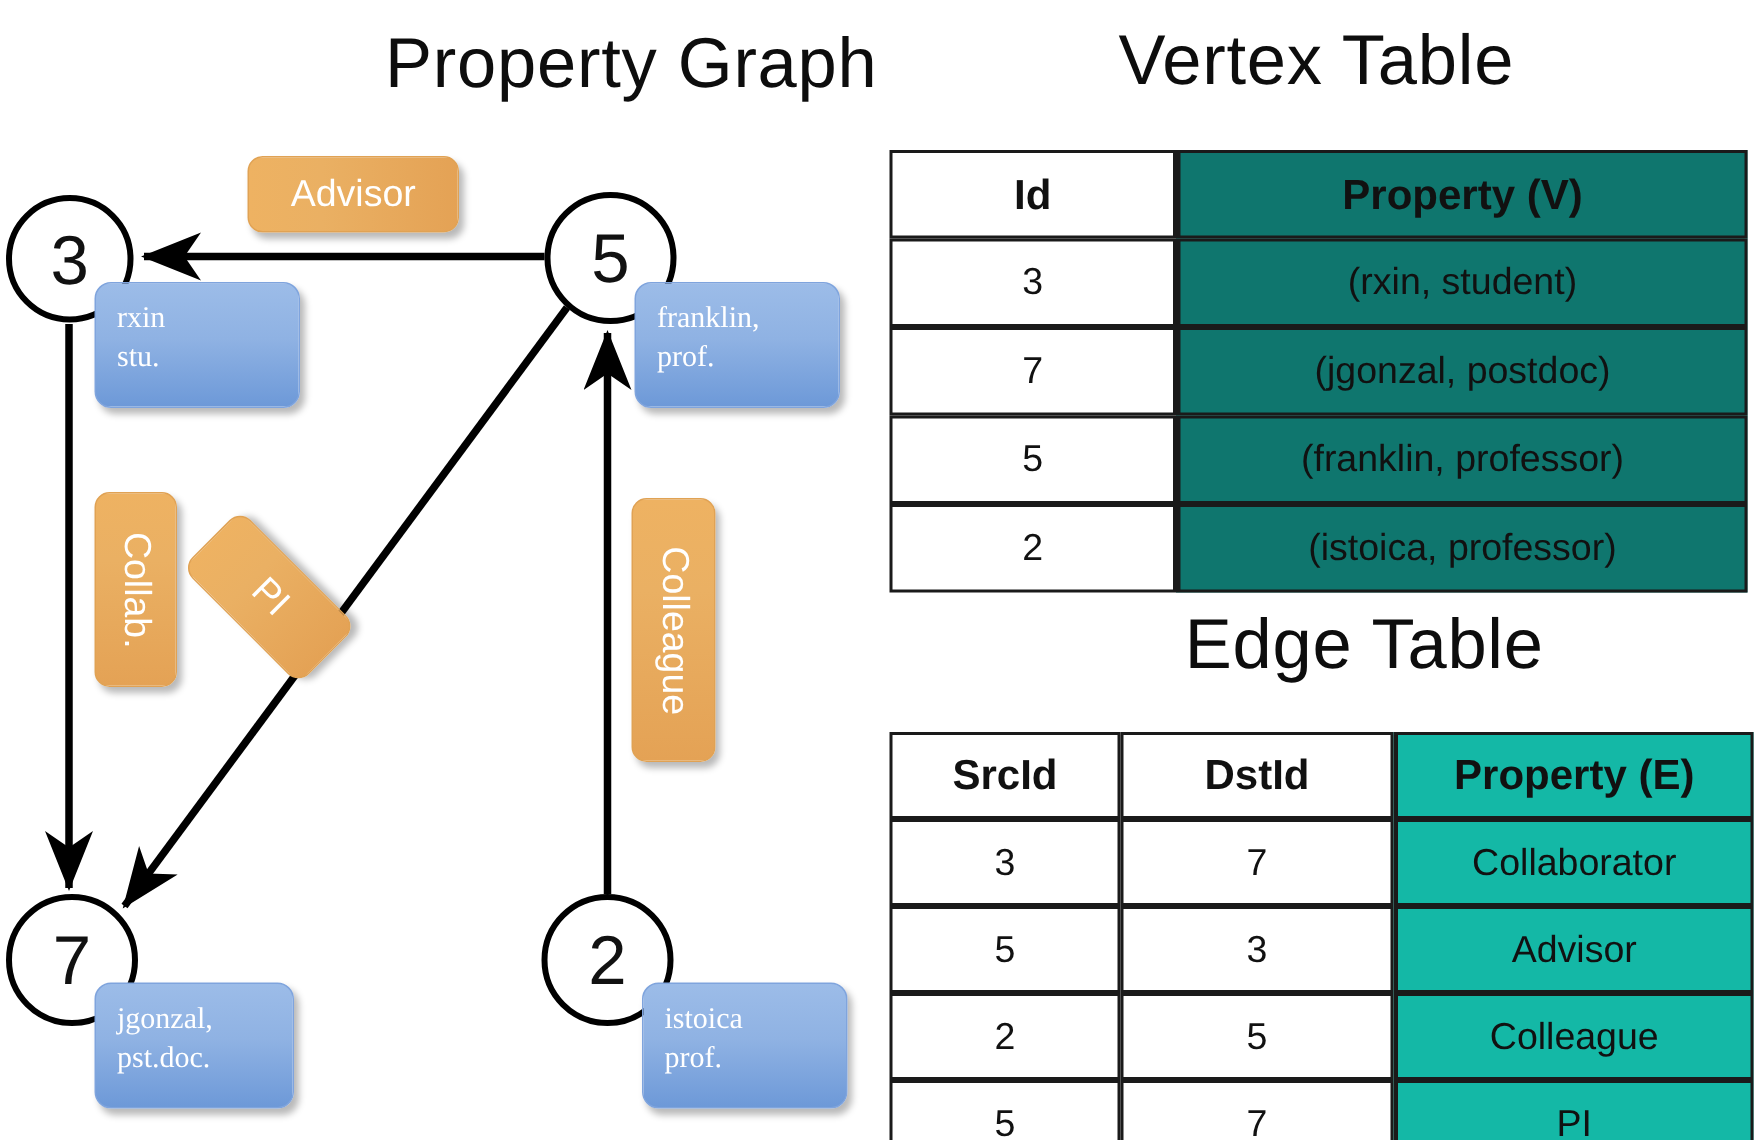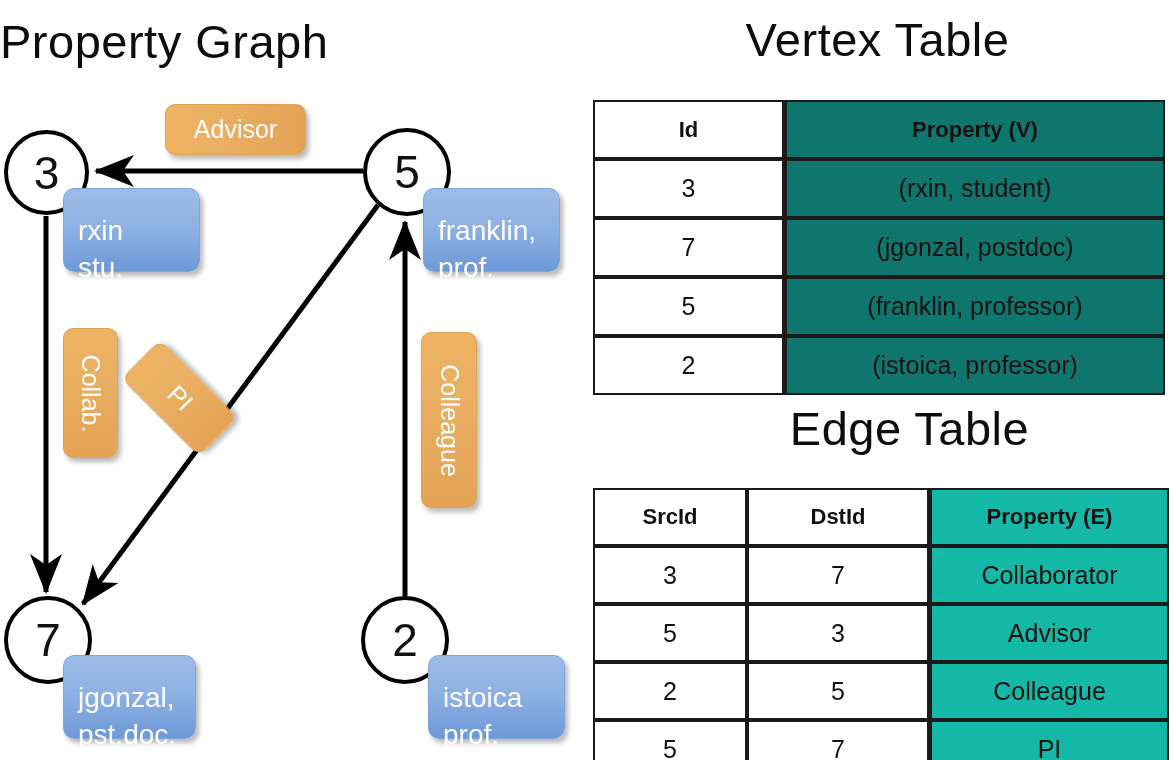--- a/index.html
+++ b/index.html
@@ -16,21 +16,21 @@
   
   .title{
     position:absolute;
     font-size:47px;
     font-weight:300;
     letter-spacing:.5px;
     color:#0d0d0d;
     white-space:nowrap;
     line-height:1;
   }
-  #title-property-graph{left:0;top:18px;width:585px;text-align:left;}
+  #title-property-graph{left:0;top:18px;width:585px;text-align:right;}
   #title-vertex-table{left:585px;top:16px;width:585px;text-align:center;}
   #title-edge-table{left:617px;top:405px;width:585px;text-align:center;}
 
   
   #graph-panel{position:absolute;left:0;top:0;width:585px;height:760px;}
   #graph-svg{position:absolute;left:0;top:0;}
 
   .node-circle{
     position:absolute;
     border:4px solid #000;
@@ -42,25 +42,26 @@
     line-height:1;
   }
 
   
   .prop-box{
     position:absolute;
     border-radius:11px;
     background:linear-gradient(to bottom,#9cbce8 0%,#8fb2e3 45%,#6d99d8 100%);
     box-shadow:3px 4px 5px rgba(0,0,0,.28);
     color:#ffffff;
-    font-size:28px;
+    font-size:20px;
     line-height:1.32;
-    padding:24px 0 0 14px;
+    padding:10px 0 0 14px;
     box-sizing:border-box;
     border:1px solid #7fa4dd;
+    font-family:Liberation Serif, serif;
   }
   .prop-box span{display:block;}
 
   
   .edge-label{
     position:absolute;
     border-radius:10px;
     background:linear-gradient(to right,#eeb262 0%,#eab063 35%,#e4a255 100%);
     box-shadow:3px 4px 5px rgba(0,0,0,.28);
     color:#ffffff;
@@ -94,21 +95,21 @@
   .tbl td,.tbl th{
     border:2px solid #1a1a1a;
     text-align:center;
     font-weight:400;
     font-size:25px;
     color:#111;
     padding:0;
     height:55px;
     vertical-align:middle;
   }
-  .tbl th{font-weight:bold;font-size:22px;}
+  .tbl th{font-weight:bold;font-size:28px;}
   .tbl .sep{
     border-left-width:3px;
   }
   .v-prop{background:#0f766e;}
   .e-prop{background:#14b8a6;}
 
   #vertex-table{left:593px;top:100px;width:567px;}
   #edge-table{left:593px;top:488px;width:567px;}
   #edge-table td,#edge-table th{height:54px;margin-left:44px;}
 </style>

